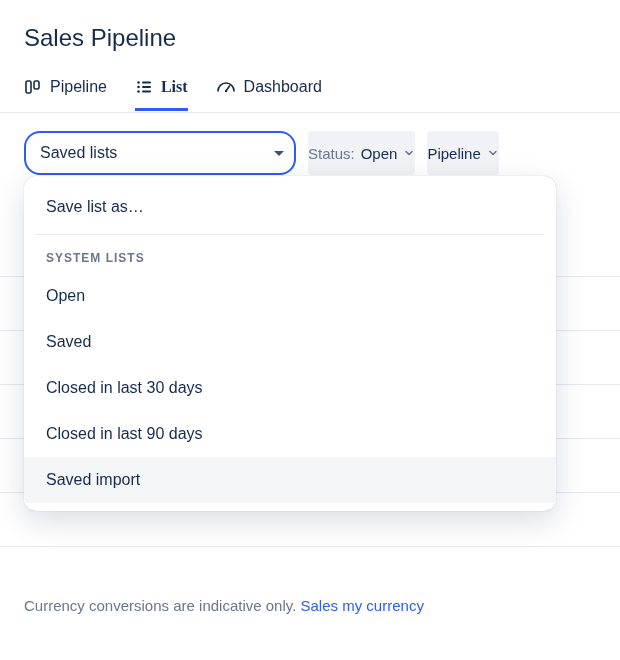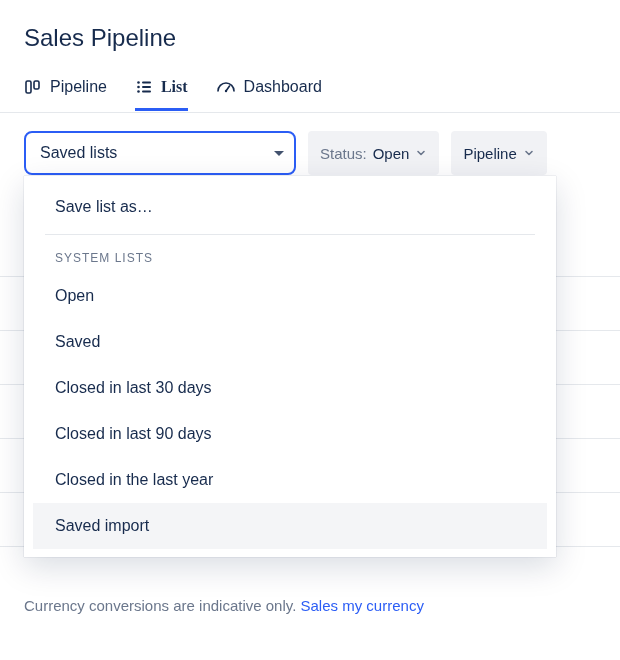--- a/index.html
+++ b/index.html
@@ -47,35 +47,35 @@
   }
   .filter-row {
     display: flex;
     gap: 12px;
     margin-top: 18px;
   }
   .filter-btn {
     background: #F1F2F5;
     border: none;
     border-radius: 4px;
-    padding: 8px 12px;
+    padding: 8px 0;
     font-size: 15px;
     color: #172B4D;
     display: flex;
     align-items: center;
     gap: 6px;
     cursor: pointer;
   }
   .filter-btn .label { color: #6B778C; }
   .filter-btn .value { font-weight: 500; color: #172B4D; }
   .chev { display: inline-flex; color: #6B778C; }
   .saved-lists-btn {
     border: 2px solid #2B5DF5;
     background: #fff;
-    border-radius: 8px;
+    border-radius: 16px;
     padding: 0 10px 0 14px;
     width: 272px;
     height: 44px;
     font-size: 16px;
     color: #172B4D;
     display: flex;
     align-items: center;
     justify-content: space-between;
     cursor: pointer;
   }
@@ -85,43 +85,43 @@
     border-left: 5px solid transparent;
     border-right: 5px solid transparent;
     border-top: 5px solid #42526E;
   }
   .dropdown {
     position: absolute;
     top: 176px;
     left: 24px;
     width: 532px;
     background: #fff;
-    border-radius: 0;
+    border-radius: 12px;
     box-shadow: 0 10px 30px rgba(9,30,66,0.15), 0 0 1px rgba(9,30,66,0.3);
-    padding: 8px 9px;
+    padding: 8px 0;
     z-index: 100;
   }
   .dropdown .item {
     padding: 14px 22px;
     font-size: 16px;
     color: #172B4D;
     cursor: pointer;
   }
   .dropdown .item.hover {
     background: #F4F5F7;
   }
   .dropdown .divider {
     height: 1px;
     background: #E5E8EC;
     margin: 4px 12px;
   }
   .dropdown .section-header {
     padding: 12px 22px 8px 22px;
     font-size: 12px;
-    font-weight: 400;
+    font-weight: 700;
     color: #6B778C;
     letter-spacing: 1px;
   }
   .bg-rows {
     position: absolute;
     top: 276px;
     left: 0;
     right: 0;
     z-index: 0;
   }
@@ -212,21 +212,20 @@
   </div>
 
   <div class="dropdown">
     <div class="item">Save list as…</div>
     <div class="divider"></div>
     <div class="section-header">SYSTEM LISTS</div>
     <div class="item">Open</div>
     <div class="item">Saved</div>
     <div class="item">Closed in last 30 days</div>
     <div class="item">Closed in last 90 days</div>
-    <div class="item">Closed in the last year</div>
     <div class="item hover">Saved import</div>
   </div>
 </div>
 
 <div class="bg-rows">
   <div class="bg-row"></div>
   <div class="bg-row"></div>
   <div class="bg-row"></div>
   <div class="bg-row"></div>
   <div class="bg-row"></div>

